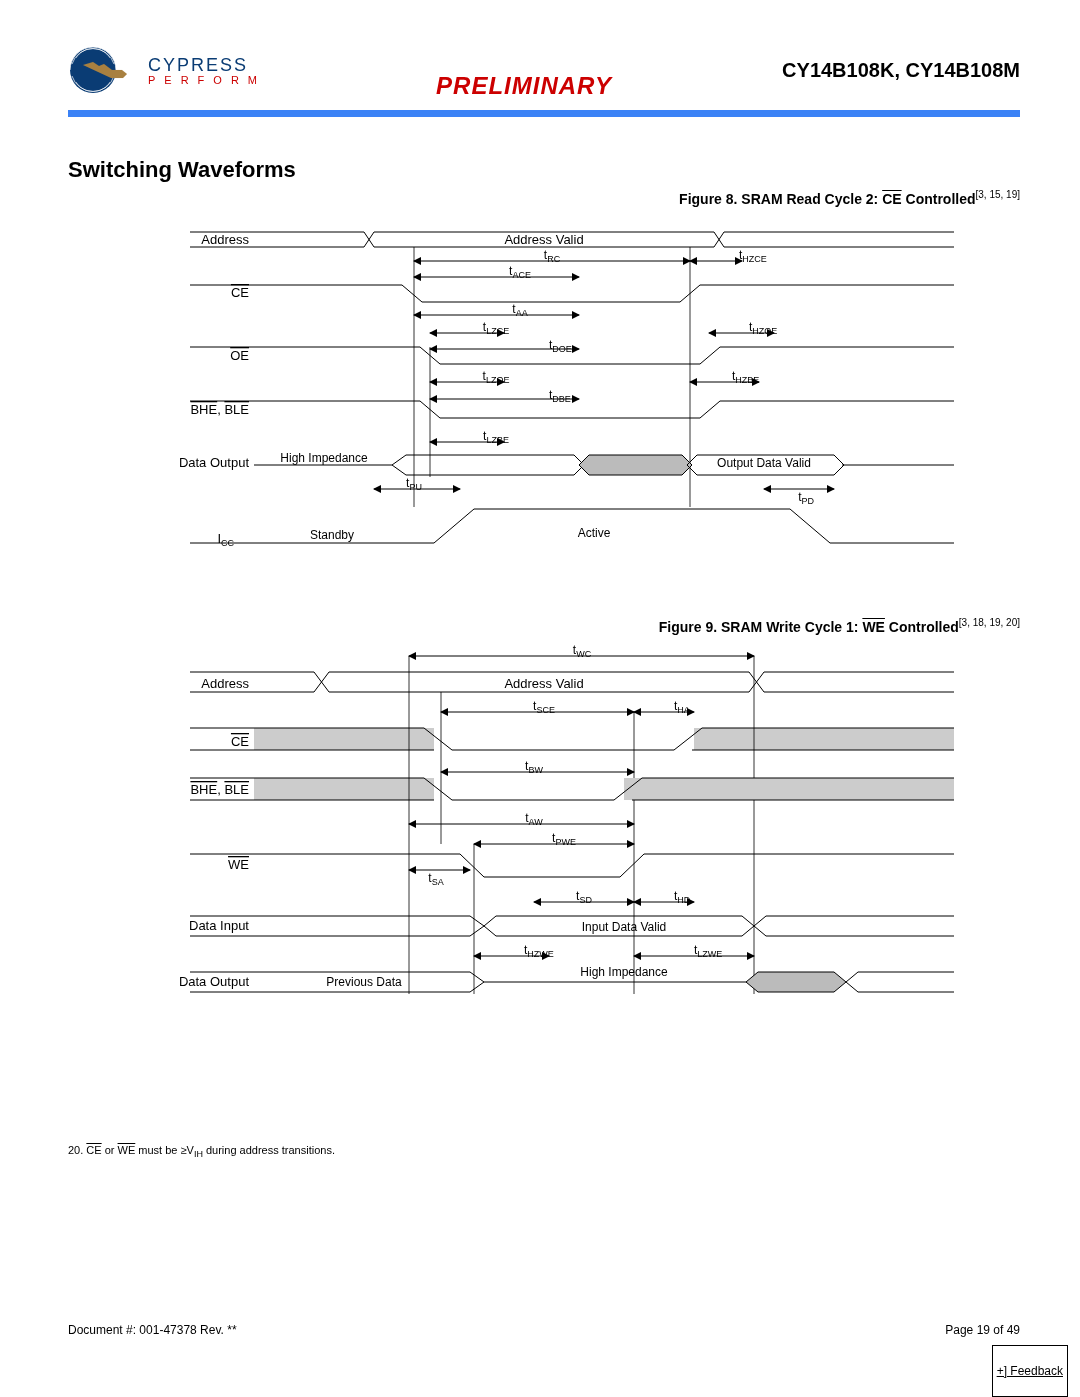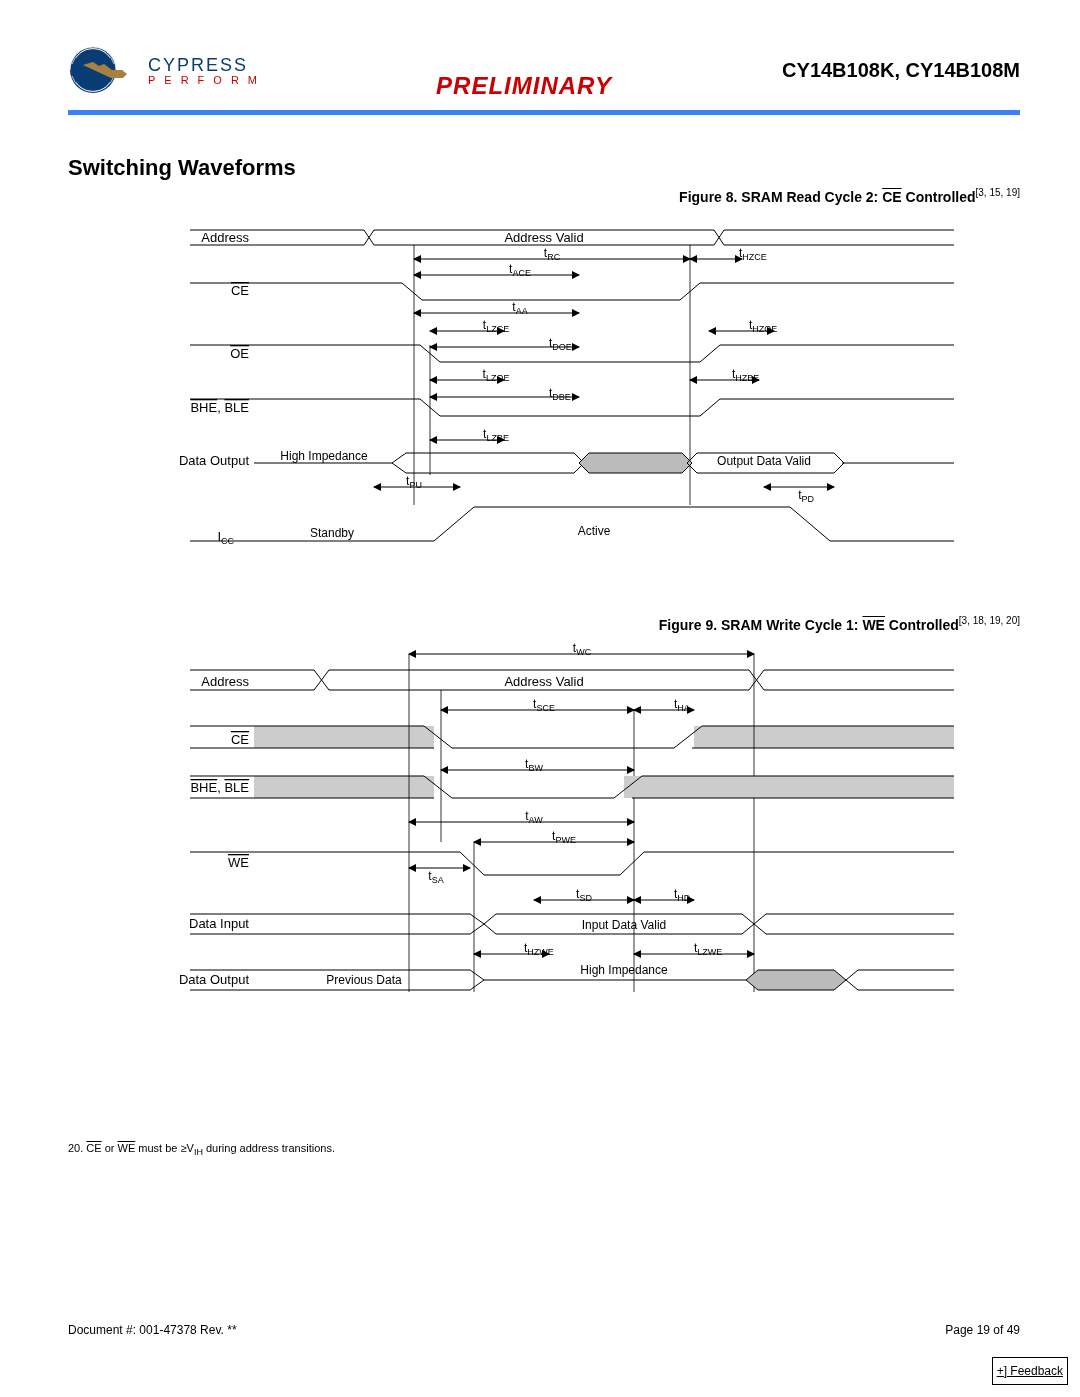--- a/index.html
+++ b/index.html
@@ -14,21 +14,21 @@
     position: relative;
   }
   .page {
     padding: 40px 60px 40px 68px;
   }
   .header {
     display: flex;
     align-items: center;
     justify-content: space-between;
     padding-bottom: 10px;
-    border-bottom: 5px solid #3b82f6;
+    border-bottom: 7px solid #3b82f6;
   }
   .logo-area {
     display: flex;
     align-items: center;
     gap: 10px;
   }
   .prelim {
     font-style: italic;
     font-weight: bold;
     color: #c00;
@@ -72,25 +72,25 @@
     bottom: 60px;
     left: 68px;
     right: 60px;
     display: flex;
     justify-content: space-between;
     font-size: 12px;
     margin-top: 20px;
   }
   .feedback {
     position: absolute;
-    bottom: 12px;
+    bottom: 0;
     right: 12px;
     border: 1px solid #000;
     font-size: 12px;
-    padding: 6px 4px;
+    padding: 18px 4px;
     text-decoration: underline;
     color: #000;
   }
   .gap { margin-top: 16px; }
   .sub { font-size: 9px; }
 </style>
 </head>
 <body>
 
 <div class="page">

